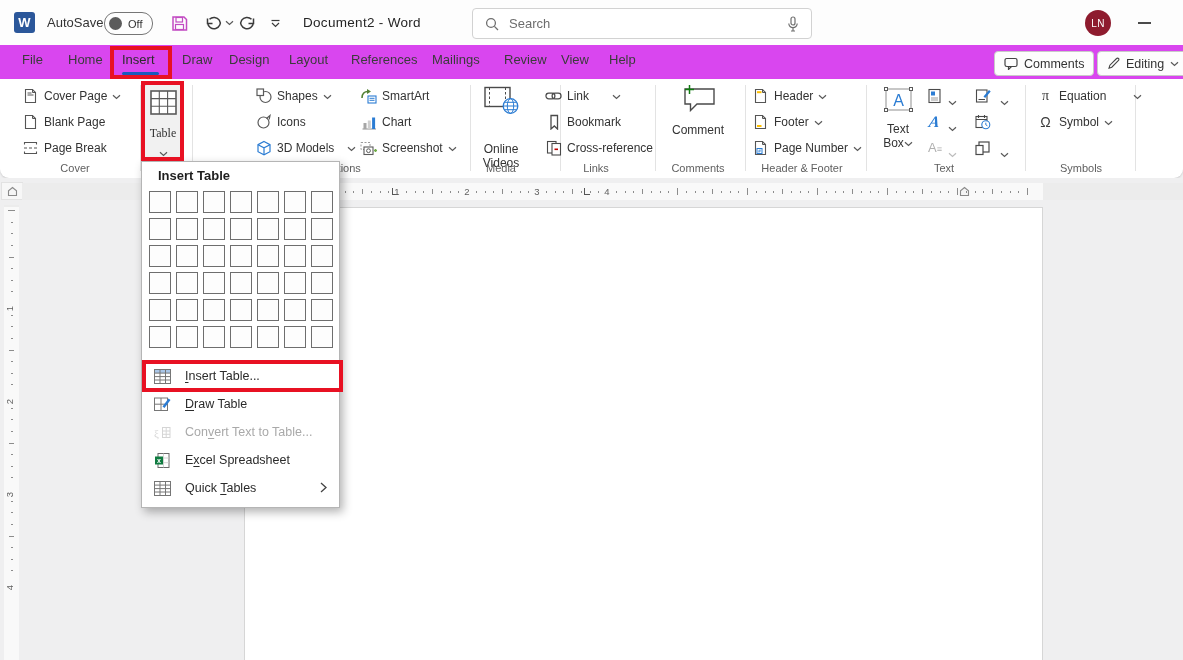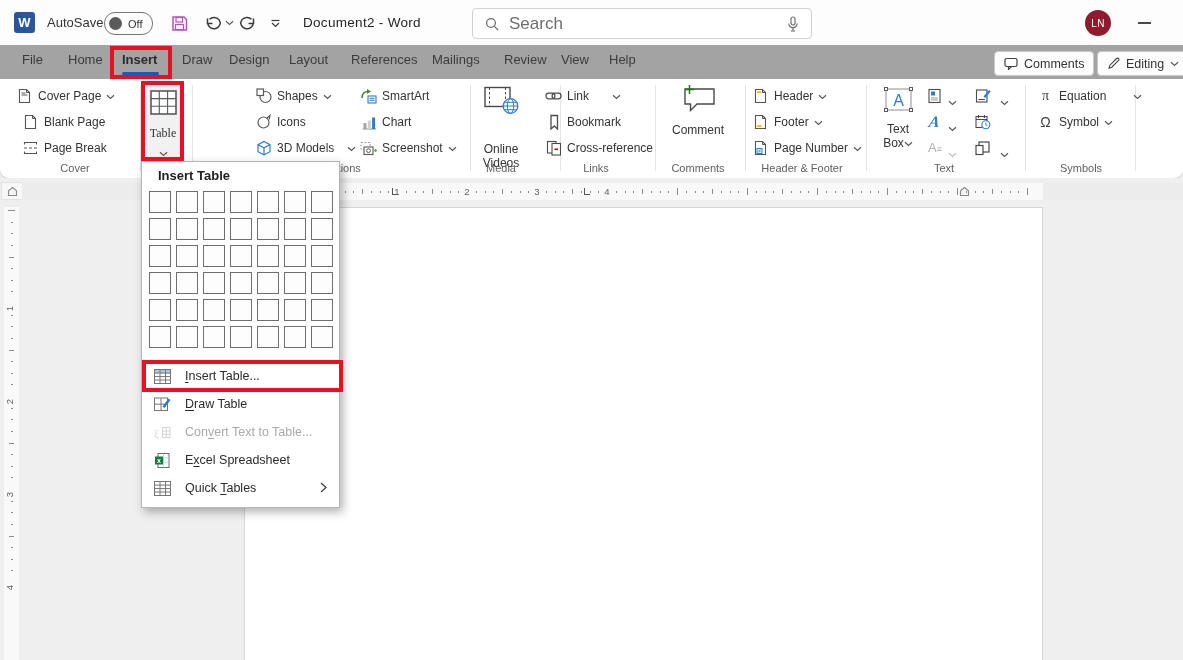--- a/index.html
+++ b/index.html
@@ -12,29 +12,29 @@
              color:#fff;font-weight:bold;font-size:13px;display:flex;align-items:center;justify-content:center;}
   #autosave-label{position:absolute;left:47px;top:15px;font-size:13px;color:#333;}
   #autosave-toggle{position:absolute;left:104px;top:12px;width:47px;height:21px;border:1px solid #767676;border-radius:11px;
                    display:flex;align-items:center;background:#fdfdfd;}
   #autosave-knob{width:13px;height:13px;border-radius:50%;background:#5b5b5b;margin-left:4px;}
   #autosave-state{font-size:11px;color:#333;margin-left:6px;}
   .tb-ic{position:absolute;top:14px;width:20px;height:18px;display:flex;align-items:center;justify-content:center;}
   #doc-title{position:absolute;left:303px;top:15px;font-size:13.5px;color:#252525;letter-spacing:.3px;}
   #search-box{position:absolute;left:472px;top:8px;width:338px;height:29px;background:#fff;border:1px solid #d2d2d2;
               border-radius:4px;display:flex;align-items:center;}
-  #search-input{border:0;outline:0;flex:1;font-size:17px;color:#444;background:transparent;font-family:"Liberation Sans",sans-serif;}
+  #search-input{border:0;outline:0;flex:1;font-size:13px;color:#444;background:transparent;font-family:"Liberation Sans",sans-serif;}
   #search-input::placeholder{color:#6d6d6d;}
   #avatar{position:absolute;left:1085px;top:10px;width:26px;height:26px;border-radius:50%;background:#8e1b2e;
           color:#fff;font-size:10px;display:flex;align-items:center;justify-content:center;letter-spacing:.4px;}
   #min-btn{position:absolute;left:1138px;top:22px;width:13px;height:2px;background:#4a4a4a;}
   
-  #tabrow{position:absolute;left:0;top:45px;width:1183px;height:34px;background:#a3a3a3;}
+  #tabrow{position:absolute;left:0;top:45px;width:1183px;height:34px;background:#d946ef;}
   .tab{position:absolute;top:7px;font-size:13px;color:#3b3b3b;cursor:default;}
-  .tab.active{color:#2b2b2b;font-weight:bold;}
+  .tab.active{color:#2b2b2b;}
   #ins-underline{position:absolute;left:122px;top:27px;width:37px;height:3px;border-radius:2px;background:#185abd;}
   .pill-btn{position:absolute;top:6px;height:23px;border:1px solid #c9c9c9;border-radius:4px;background:#fdfdfd;
             display:flex;align-items:center;gap:6px;padding:0 9px;font-size:12.5px;color:#333;}
   
   #ribbon{position:absolute;left:0;top:79px;width:1183px;height:99px;background:#fff;
           border-bottom-left-radius:9px;border-bottom-right-radius:9px;box-shadow:0 1px 2px rgba(0,0,0,.14);}
   .vsep{position:absolute;top:6px;height:86px;width:1px;background:#e3e3e3;}
   .riblink{position:absolute;display:flex;align-items:center;gap:5px;font-size:12px;color:#333;height:18px;white-space:nowrap;}
   .bigbtn{position:absolute;display:flex;flex-direction:column;align-items:center;font-size:12px;color:#333;line-height:14px;}
   .grp-label{position:absolute;top:83px;transform:translateX(-50%);font-size:11px;color:#5f5f5f;white-space:nowrap;}
@@ -174,21 +174,21 @@
     <div class="vsep" style="left:140px"></div>
     <div class="vsep" style="left:192px"></div>
     <div class="vsep" style="left:470px"></div>
     <div class="vsep" style="left:560px"></div>
     <div class="vsep" style="left:655px"></div>
     <div class="vsep" style="left:745px"></div>
     <div class="vsep" style="left:866px"></div>
     <div class="vsep" style="left:1025px"></div>
     <div class="vsep" style="left:1135px"></div>
 
-    <div class="riblink" style="left:16px;top:8px">
+    <div class="riblink" style="left:22px;top:8px">
       <span class="ic16">
           <svg width="15" height="16" viewBox="0 0 15 16">
             <path d="M2.5 1.5h7l3 3v10h-10z" fill="#fff" stroke="#555" stroke-width="1.1"></path>
             <path d="M9.5 1.5v3h3" fill="none" stroke="#555" stroke-width="1"></path>
             <path d="M4.5 5h4M4.5 7h6" stroke="#555" stroke-width="1"></path>
           </svg>
         </span>
       <span>Cover Page</span>
       <span><svg width="9" height="6" viewBox="0 0 9 6">
             <path d="M1 1.2l3.5 3.3L8 1.2" fill="none" stroke="#5a5a5a" stroke-width="1.2"></path>

